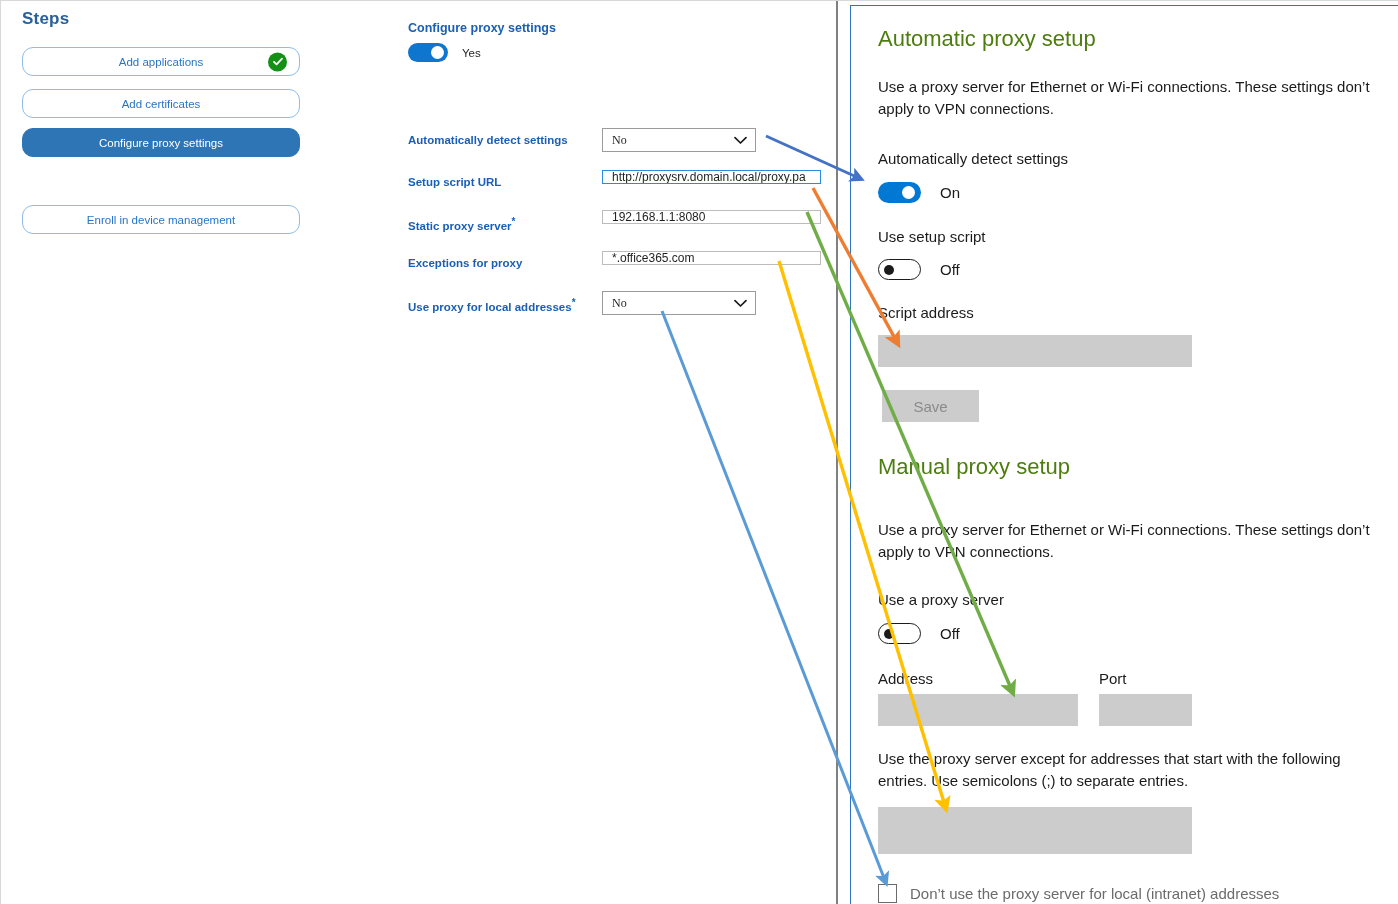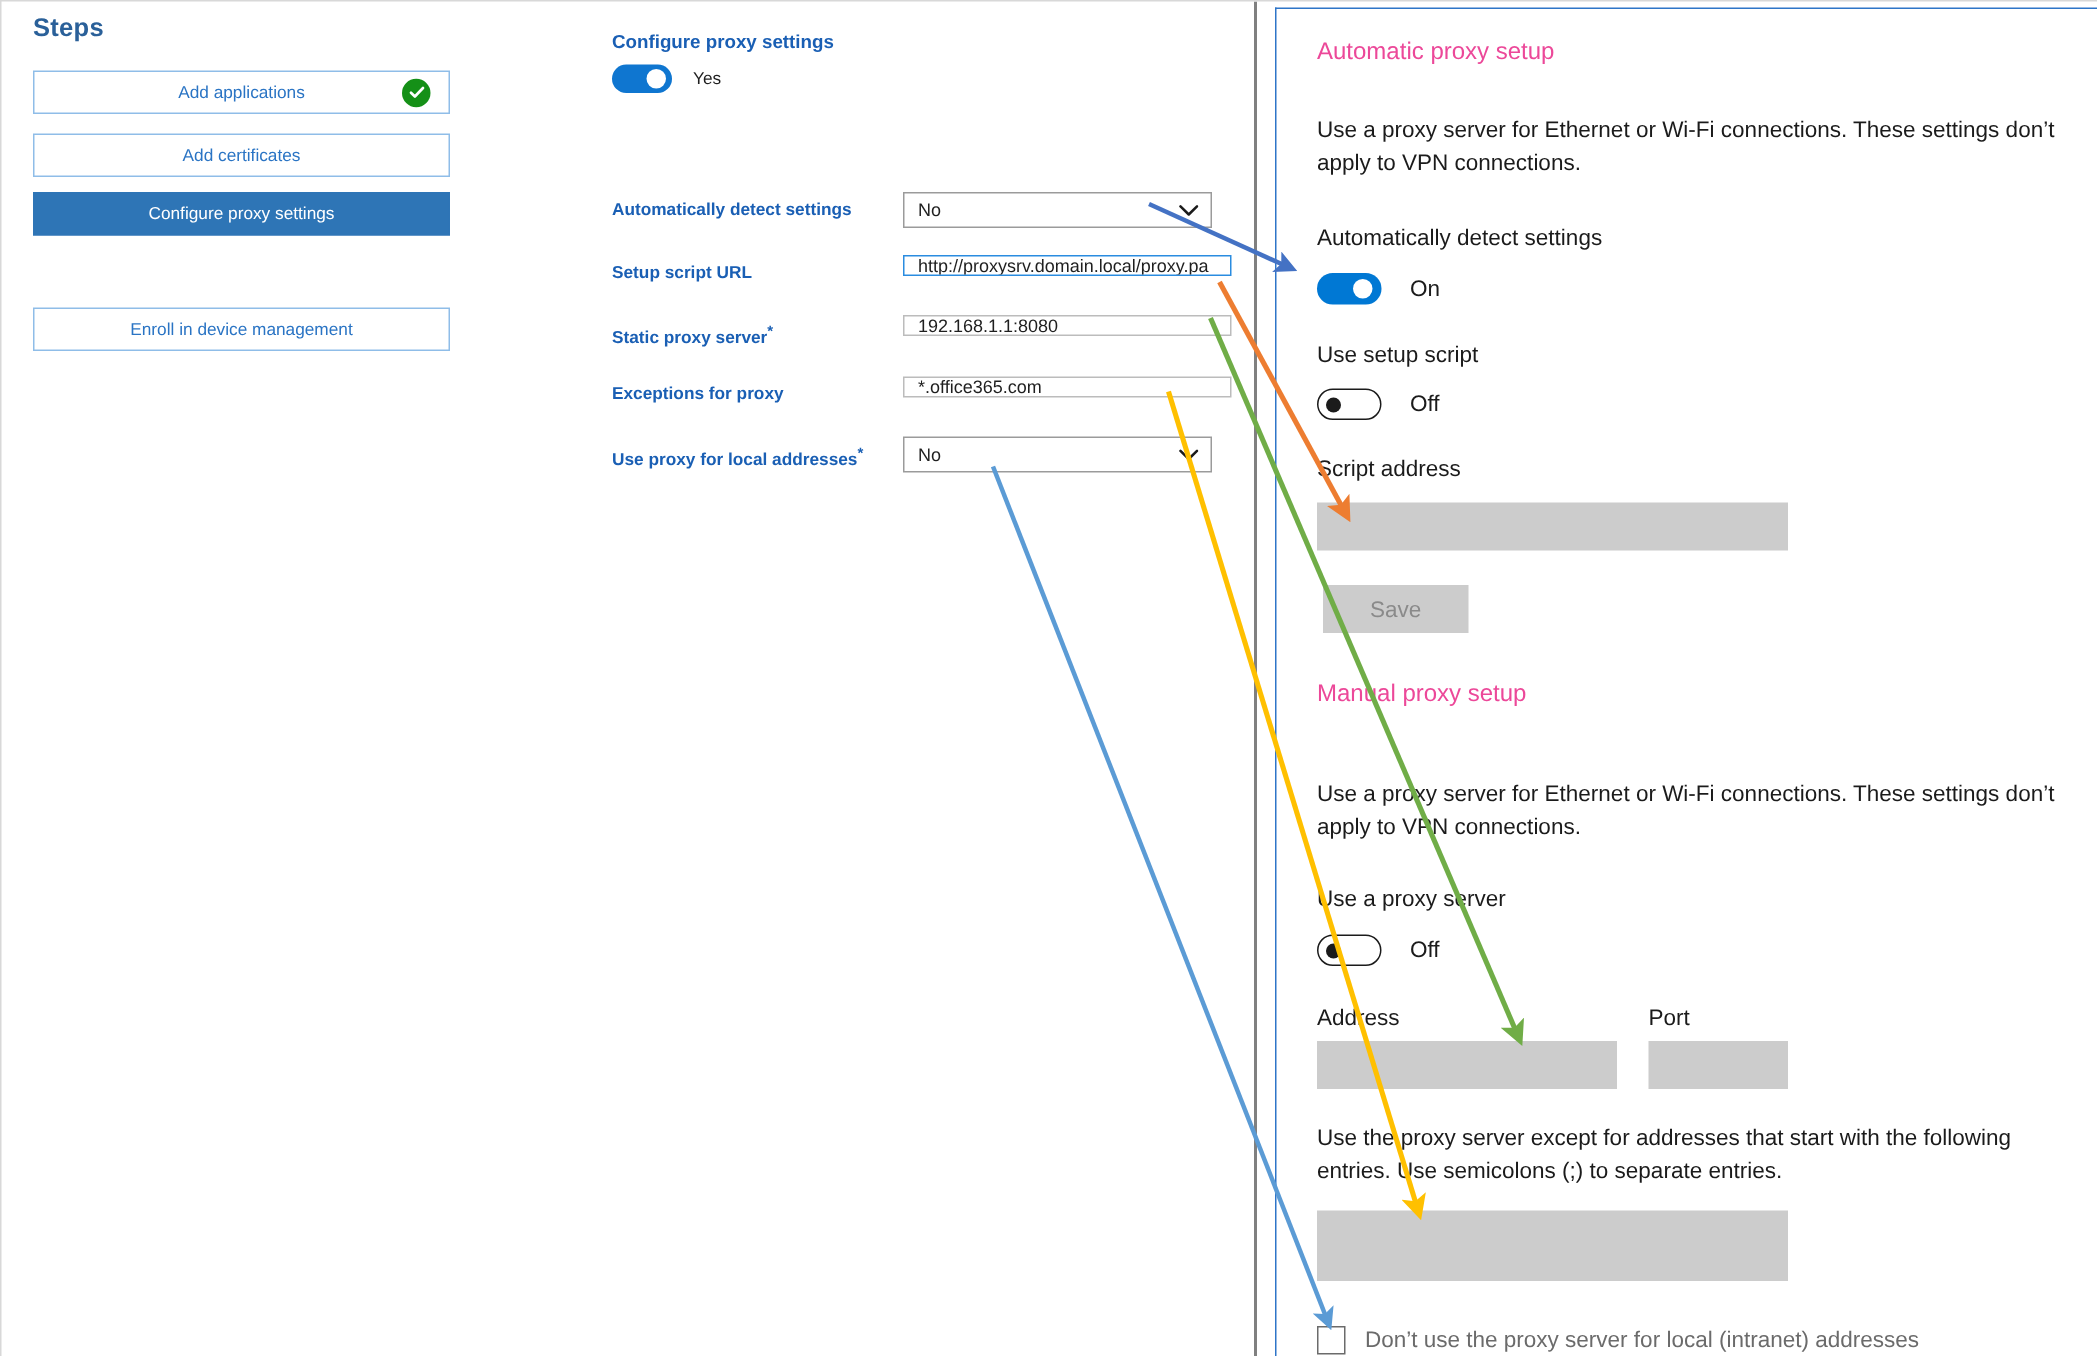--- a/index.html
+++ b/index.html
@@ -38,21 +38,21 @@
     font-weight: bold;
     color: #2a6099;
     letter-spacing: 0.2px;
   }
   .step-btn {
     position: absolute;
     left: 21px;
     width: 278px;
     height: 29px;
     border: 1px solid #8fbde8;
-    border-radius: 0;
+    border-radius: 11px;
     background: #ffffff;
     color: #2a74c4;
     font-size: 11.5px;
     display: flex;
     align-items: center;
     justify-content: center;
     box-sizing: border-box;
   }
   .step-btn.active {
     background: #2e75b6;
@@ -136,25 +136,26 @@
     position: absolute;
     left: 261px;
     box-sizing: border-box;
     font-size: 12px;
     color: #1f1f1f;
     background: #ffffff;
     display: flex;
     align-items: center;
   }
   .ctrl.select {
-    width: 206px;
+    width: 154px;
     height: 24px;
     border: 1px solid #9b9b9b;
     padding-left: 9px;
     justify-content: space-between;
+    font-family: Liberation Serif, serif;
   }
   .ctrl.select .chev {
     margin-right: 8px;
     display: flex;
     align-items: center;
   }
   .ctrl.text {
     width: 219px;
     height: 14px;
     border: 1px solid #bcbcbc;
@@ -186,23 +187,23 @@
     height: 900px;
     border: 1.5px solid #2e75c8;
     border-right: none;
     box-sizing: border-box;
     background: #ffffff;
     overflow: hidden;
   }
   .win-h {
     position: absolute;
     left: 27px;
-    font-size: 16px;
+    font-size: 22px;
     font-weight: 400;
-    color: #ec4899;
+    color: #4d7c0f;
   }
   .win-p {
     position: absolute;
     left: 27px;
     width: 492px;
     font-size: 15px;
     line-height: 22px;
     color: #1b1b1b;
   }
   .win-lbl {

